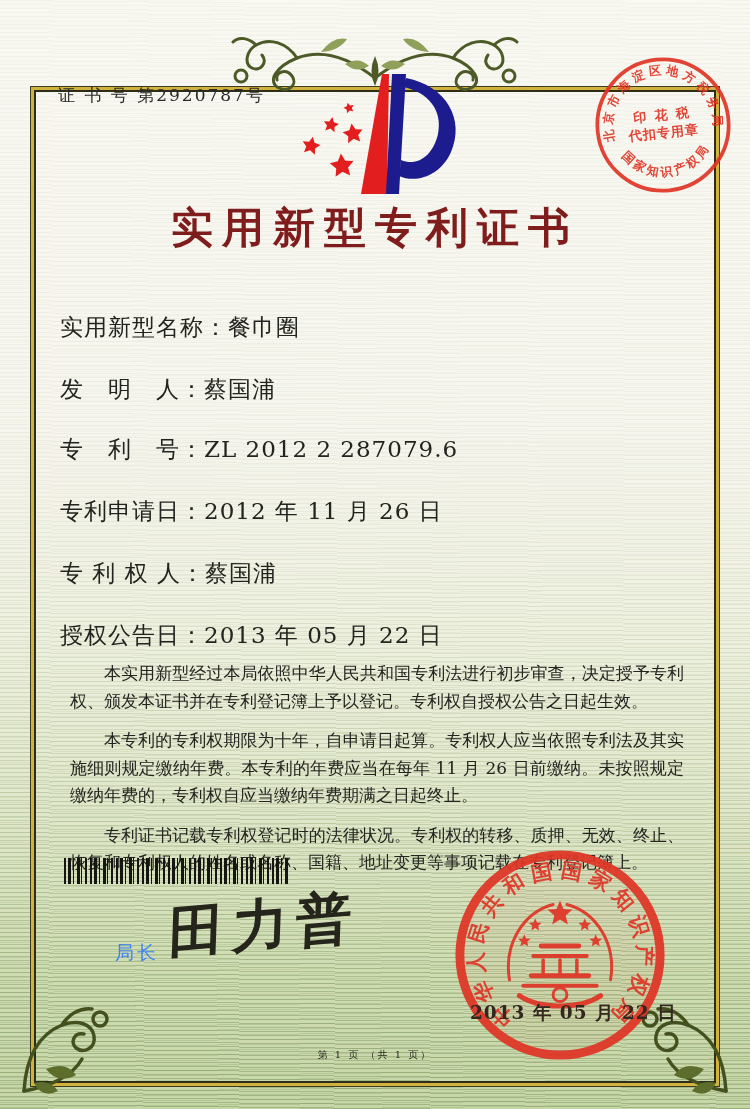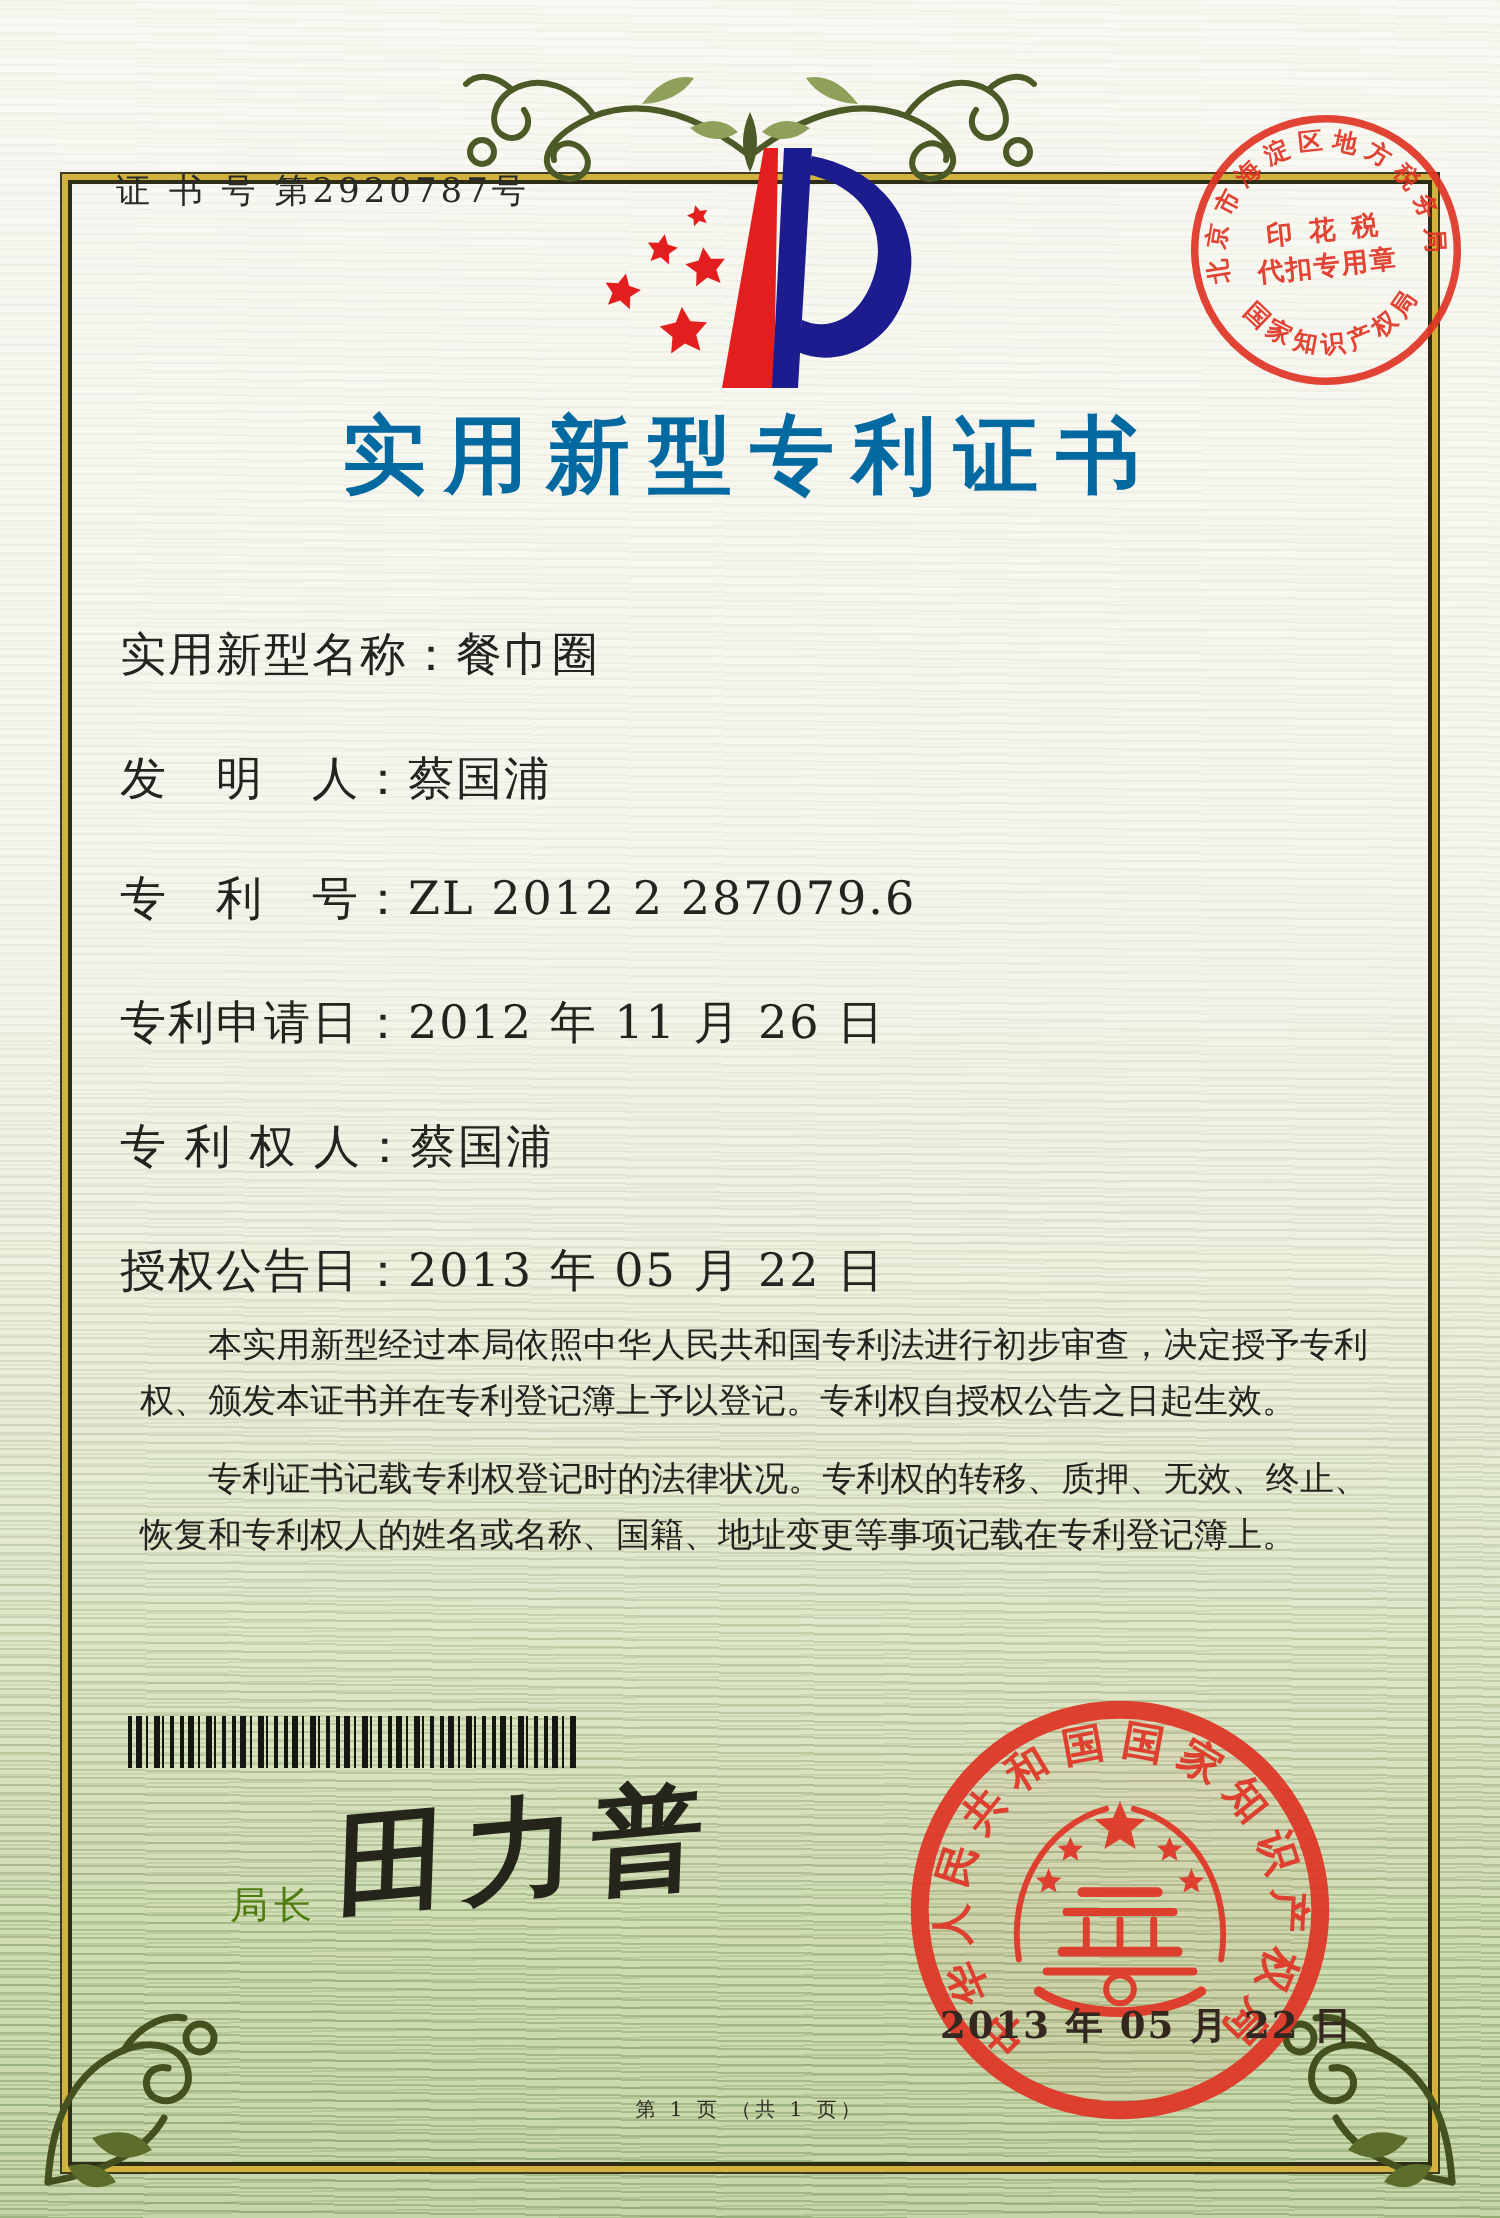--- a/index.html
+++ b/index.html
@@ -18,35 +18,35 @@
     mask-image:linear-gradient(to bottom,rgba(0,0,0,.10) 0%,rgba(0,0,0,.14) 45%,rgba(0,0,0,.45) 70%,rgba(0,0,0,.85) 92%,rgba(0,0,0,.9) 100%);
   }
   .frame{
     position:absolute;left:30px;right:30px;top:86px;bottom:22px;
     border:1px solid #3c3c22;
     box-shadow:inset 0 0 0 3px #d2b23e, inset 0 0 0 5px #2d2d18;
   }
   .abs{position:absolute;}
   .cert-no{left:58px;top:84px;font-size:17px;letter-spacing:2px;color:#2a2a26;}
   .title{left:0;right:0;top:200px;text-align:center;font-size:42px;font-weight:700;
-         letter-spacing:9px;color:#0369a1;}
+         letter-spacing:9px;color:#7f1d1d;}
   .field{left:60px;font-size:23px;color:#23231f;letter-spacing:1px;white-space:nowrap;}
   .body-text{left:58px;right:54px;top:648px;font-size:17px;line-height:1.62;color:#23231f;text-align:justify;}
   .body-text p{margin:12px;text-indent:2em;}
   .barcode{
     left:64px;top:858px;width:224px;height:26px;
     background:repeating-linear-gradient(90deg,
       #151512 0 2px,transparent 2px 4px,
       #151512 4px 7px,transparent 7px 9px,
       #151512 9px 10px,transparent 10px 13px,
       #151512 13px 16px,transparent 16px 17px,
       #151512 17px 18px,transparent 18px 21px,
       #151512 21px 23px,transparent 23px 26px);
   }
-  .director{left:115px;top:940px;font-size:19px;letter-spacing:3px;color:#4d7c0f;}
+  .director{left:115px;top:940px;font-size:19px;letter-spacing:3px;color:#3b82f6;}
   .signature{
     left:168px;top:888px;font-size:56px;font-weight:700;color:#25251c;
     letter-spacing:8px;transform:rotate(-5deg) skewX(-7deg);white-space:nowrap;
     font-family:"DejaVu Serif",serif;
   }
   .seal-date{left:470px;top:1000px;font-size:18.5px;font-weight:700;color:#33271f;letter-spacing:1px;white-space:nowrap;}
   .footer{left:0;right:0;top:1048px;text-align:center;font-size:10px;letter-spacing:2px;color:#2c2c24;}
   .stamp{left:588px;top:50px;transform:rotate(-6deg);opacity:.92;}
   .big-seal{left:446px;top:841px;opacity:.93;}
   .logo{left:287px;top:70px;}
@@ -144,20 +144,21 @@
 </div>
 <div class="abs field" style="top:558px">
   <span>专 利 权 人：</span><span>蔡国浦</span>
 </div>
 <div class="abs field" style="top:620px">
   <span>授权公告日：</span><span>2013 年 05 月 22 日</span>
 </div>
 
 <div class="abs body-text">
   <p>本实用新型经过本局依照中华人民共和国专利法进行初步审查，决定授予专利权、颁发本证书并在专利登记簿上予以登记。专利权自授权公告之日起生效。</p>
+  <p>本专利的专利权期限为十年，自申请日起算。专利权人应当依照专利法及其实施细则规定缴纳年费。本专利的年费应当在每年 11 月 26 日前缴纳。未按照规定缴纳年费的，专利权自应当缴纳年费期满之日起终止。</p>
   <p>专利证书记载专利权登记时的法律状况。专利权的转移、质押、无效、终止、恢复和专利权人的姓名或名称、国籍、地址变更等事项记载在专利登记簿上。</p>
 </div>
 
 <div class="abs barcode"></div>
 
 <div class="abs director">局长</div>
 <div class="abs signature">田力普</div>
 
 <svg class="abs big-seal" width="228" height="228" viewBox="0 0 230 230">
   <circle cx="115" cy="115" r="101" fill="rgba(224,53,38,0.05)" stroke="#e03526" stroke-width="9"></circle>

